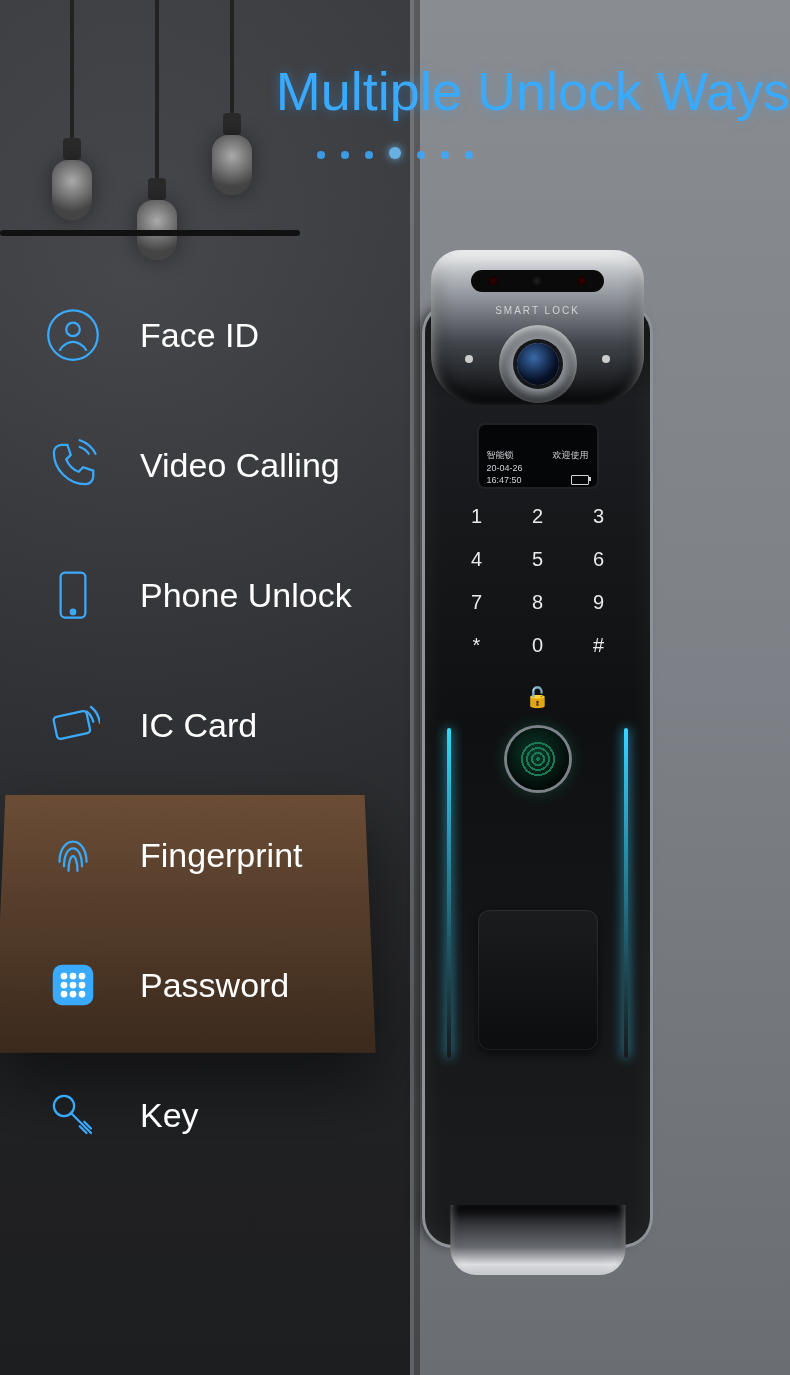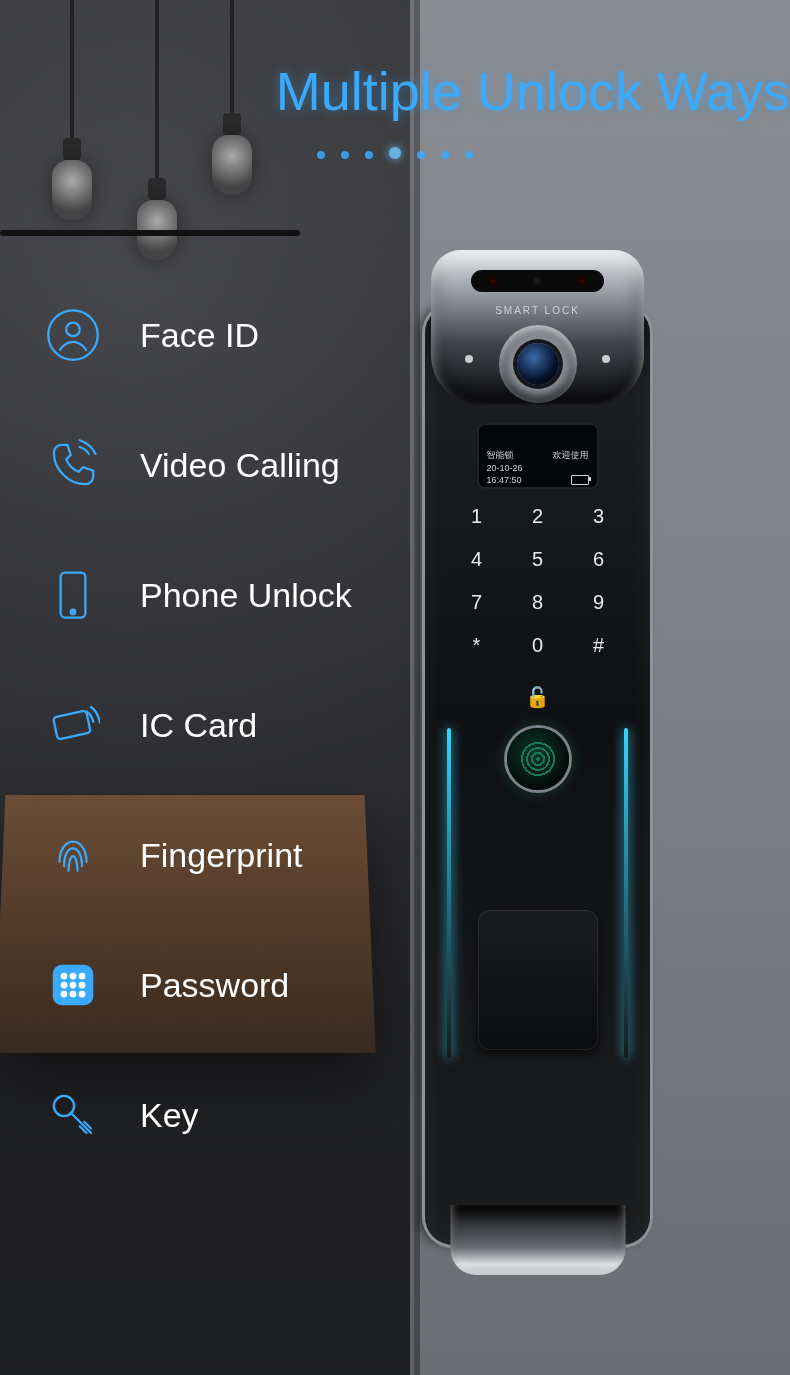--- a/index.html
+++ b/index.html
@@ -174,21 +174,21 @@
       <div class="led" style="left:34px;"></div>
       <div class="led" style="right:34px;"></div>
     </div>
 
     <div class="screen">
       <div class="row">
           <span>智能锁</span>
           <span>欢迎使用</span>
         </div>
       <div class="row">
-          <span>20-10-26</span>
+          <span>20-04-26</span>
           <span></span>
         </div>
       <div class="row">
           <span>16:47:50</span>
           <span class="batt"></span>
         </div>
     </div>
 
     <div class="keypad">
       <div class="key">1</div>

